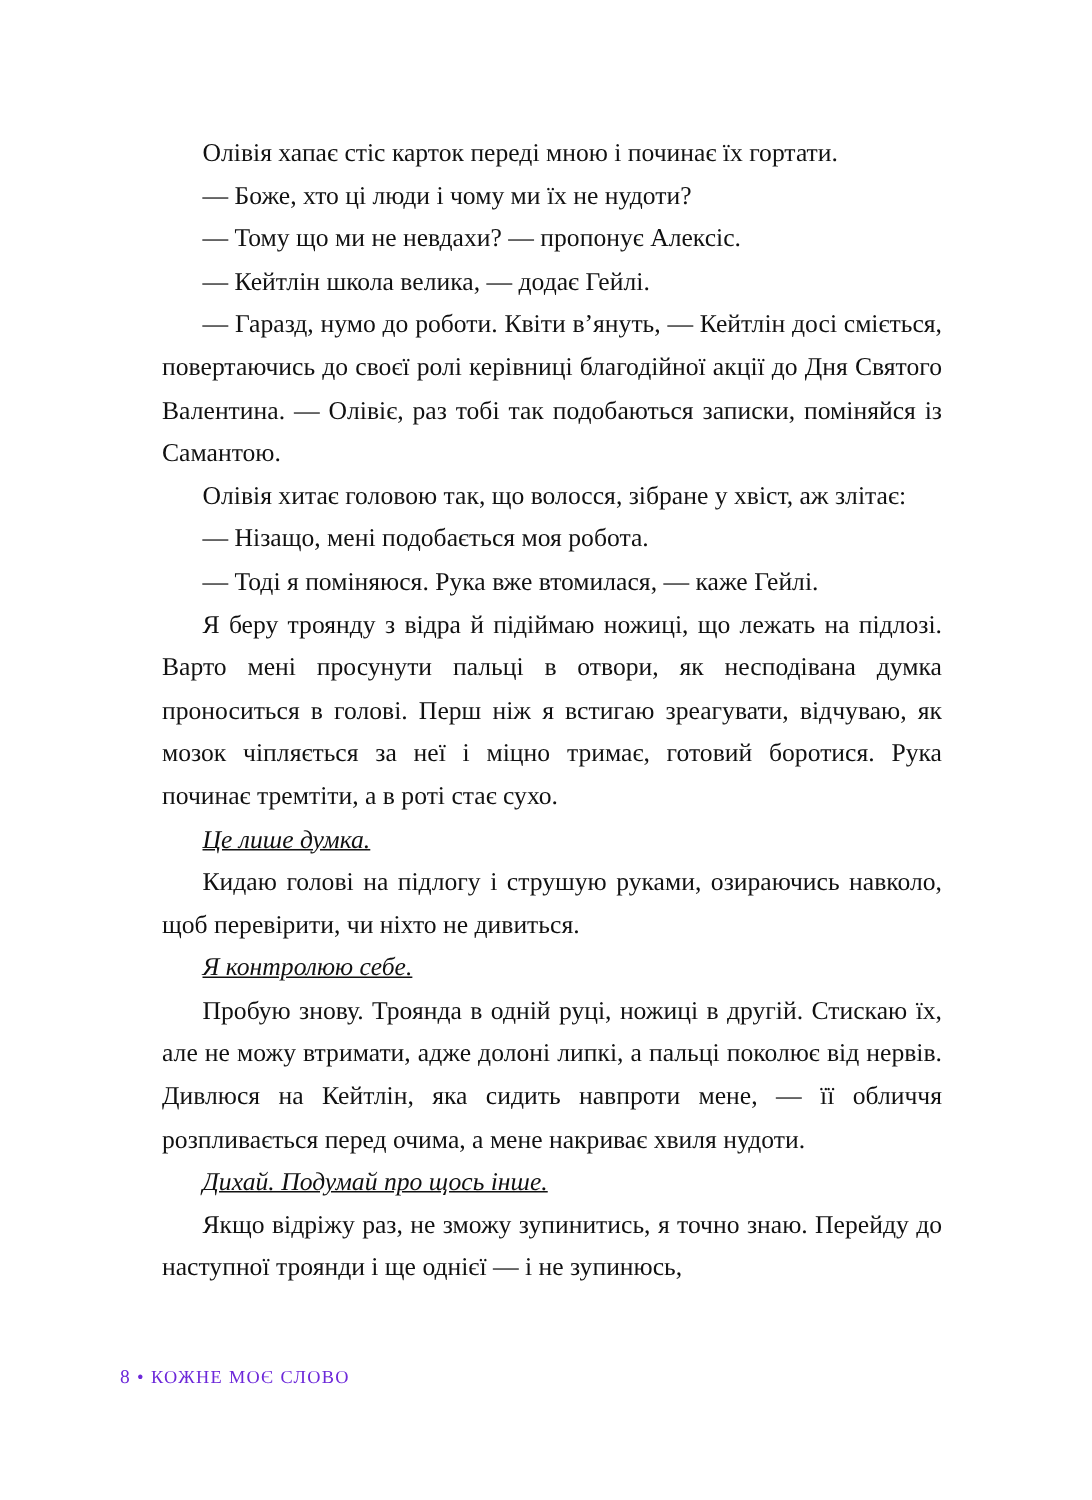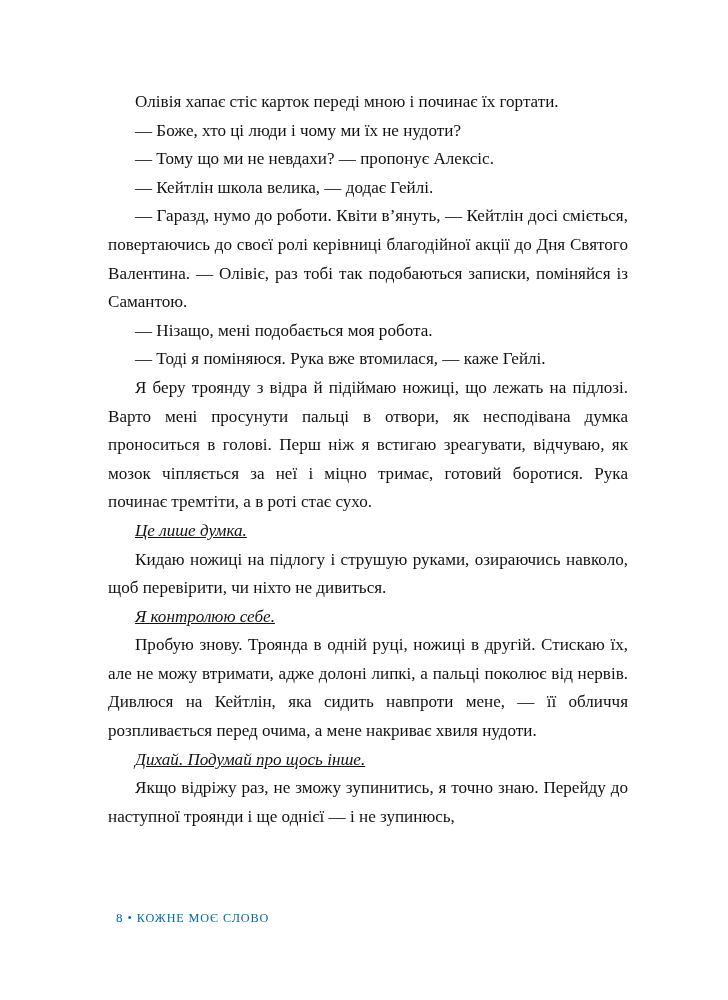--- a/index.html
+++ b/index.html
@@ -39,23 +39,22 @@
     font-style: italic;
     text-decoration: underline;
   }
   .footer {
     position: absolute;
     left: 80px;
     top: 910px;
     width: 560px;
     font-size: 12.5px;
     letter-spacing: 0.9px;
-    color: #0369a1;
+    color: #6d28d9;
     font-family: "Liberation Serif", serif;
-    margin-left: 36px;
   }
   .footer .pagenum {
     font-size: 13px;
   }
   .footer .sep {
     padding: 0 4px;
   }
   .footer .booktitle {
     font-size: 12.2px;
   }
@@ -64,25 +63,26 @@
 <body>
 
 <div class="page">
 
   <div class="text-block">
     <p class="para">Олівія хапає стіс карток переді мною і починає їх гортати.</p>
     <p class="para">— Боже, хто ці люди і чому ми їх не нудоти?</p>
     <p class="para">— Тому що ми не невдахи? — пропонує Алексіс.</p>
     <p class="para">— Кейтлін школа велика, — додає Гейлі.</p>
     <p class="para">— Гаразд, нумо до роботи. Квіти в’януть, — Кейтлін досі сміється, повертаючись до своєї ролі керівниці благодій­ної акції до Дня Святого Валентина. — Олівіє, раз тобі так подобаються записки, поміняйся із Самантою.</p>
+    <p class="para">Олівія хитає головою так, що волосся, зібране у хвіст, аж злітає:</p>
     <p class="para">— Нізащо, мені подобається моя робота.</p>
     <p class="para">— Тоді я поміняюся. Рука вже втомилася, — каже Гейлі.</p>
     <p class="para">Я беру троянду з відра й підіймаю ножиці, що лежать на підлозі. Варто мені просунути пальці в отвори, як несподі­вана думка проноситься в голові. Перш ніж я встигаю зреагувати, відчуваю, як мозок чіпляється за неї і міцно тримає, готовий боротися. Рука починає тремтіти, а в роті стає сухо.</p>
     <p class="para italic">Це лише думка.</p>
-    <p class="para">Кидаю ножиці на підлогу і струшую руками, озираючись навколо, щоб перевірити, чи ніхто не дивиться.</p>
+    <p class="para">Кидаю голові на підлогу і струшую руками, озираючись навколо, щоб перевірити, чи ніхто не дивиться.</p>
     <p class="para italic">Я контролюю себе.</p>
     <p class="para">Пробую знову. Троянда в одній руці, ножиці в другій. Стискаю їх, але не можу втримати, адже долоні липкі, а пальці поколює від нервів. Дивлюся на Кейтлін, яка сидить навпроти мене, — її обличчя розпливається перед очима, а мене накриває хвиля нудоти.</p>
     <p class="para italic">Дихай. Подумай про щось інше.</p>
     <p class="para">Якщо відріжу раз, не зможу зупинитись, я точно знаю. Перейду до наступної троянди і ще однієї — і не зупинюсь,</p>
   </div>
 
   <div class="footer">
     <span class="pagenum">8</span><span class="sep">•</span><span class="booktitle">КОЖНЕ МОЄ СЛОВО</span>
   </div>
 

